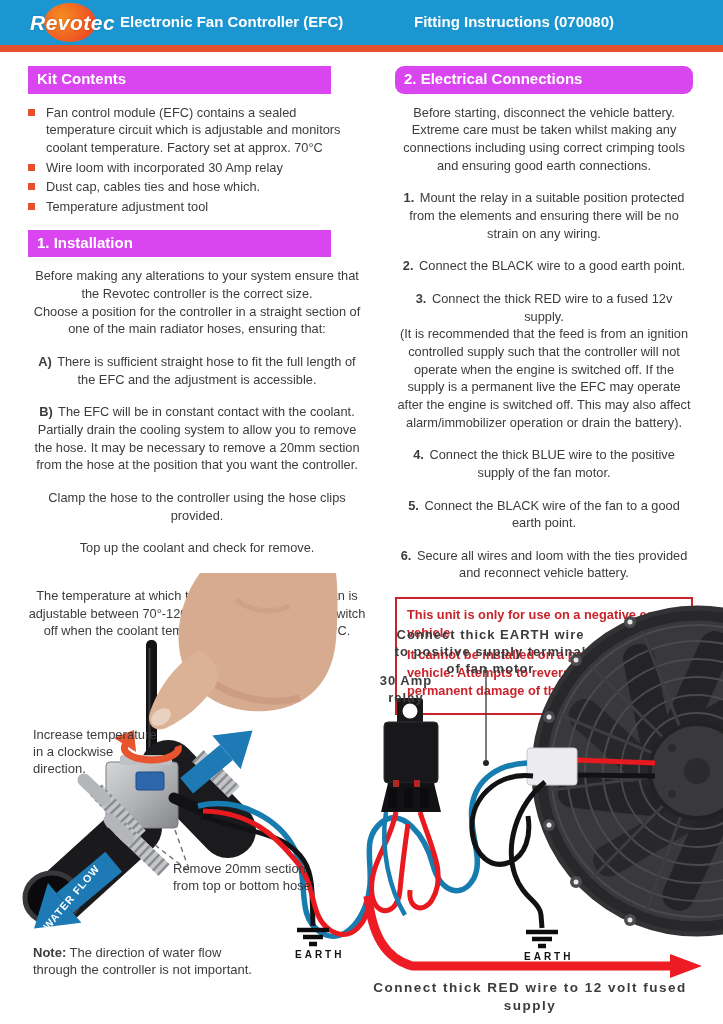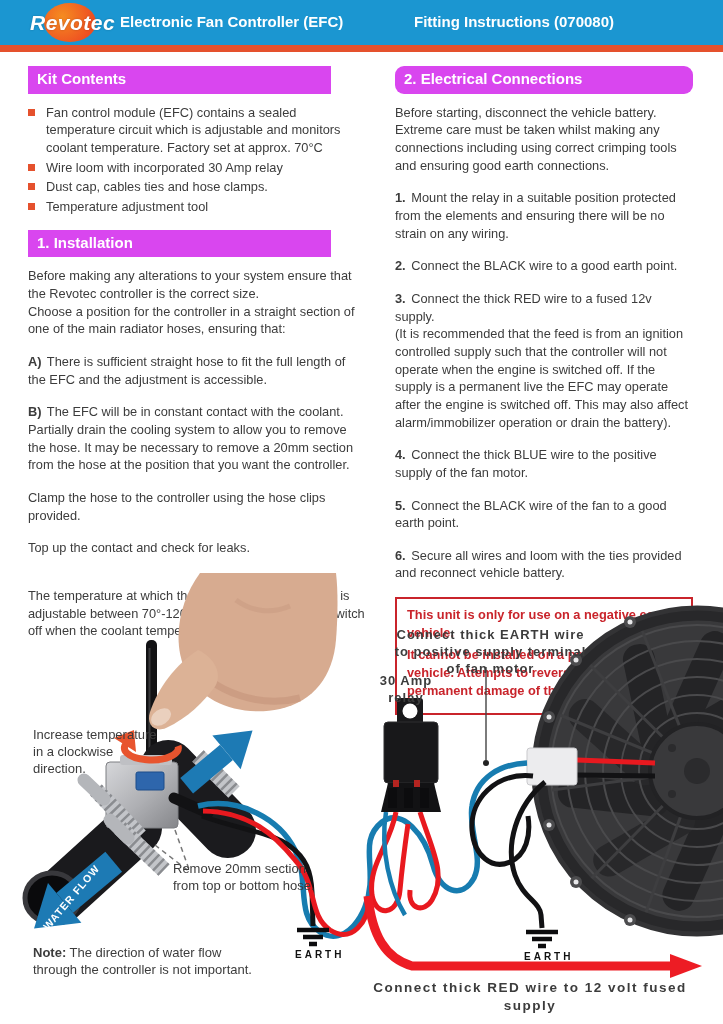--- a/index.html
+++ b/index.html
@@ -16,21 +16,21 @@
   .hdr-title{position:absolute;top:13px;font-weight:bold;font-size:15px;color:#fff;}
   
   .col{position:absolute;top:66px;font-size:12.8px;line-height:1.38;}
   #col-left{left:28px;width:338px;}
   #col-right{left:395px;width:298px;}
   .bar{background:#d946ef;color:#fff;font-weight:bold;font-size:15px;padding:3px 9px 4px 9px;
        box-sizing:border-box;margin:0 0 10px 0;}
   #bar-kit,#bar-install{width:303px;}
   #bar-elec{width:298px;border-radius:9px;}
   .pre{white-space:pre-line;}
-  p.body-p{margin:0 0 15px 0;}
+  p.body-p{margin:0 0 15px 0;text-align:center;}
   p.body-p b{margin-right:2px;}
   ul.kit{list-style:none;margin:0 0 14px 0;padding:0;}
   ul.kit li{position:relative;padding-left:18px;margin:0 0 2px 0;}
   ul.kit li .sq{position:absolute;left:0;top:5px;width:7px;height:7px;background:#e5512d;}
   .warn{border:2px solid #c9242b;color:#c9242b;font-weight:bold;width:298px;box-sizing:border-box;
         padding:7px 10px 9px 10px;margin-top:7px;font-size:12.8px;line-height:1.4;}
   .warn p{margin:0 0 4px 0;}
   
   .dlabel{position:absolute;font-size:13px;line-height:1.32;color:#3c3c3c;}
   .dbold{font-weight:bold;letter-spacing:1px;text-align:center;}
@@ -53,30 +53,30 @@
     <div class="hdr-title" style="left:120px;">Electronic Fan Controller (EFC)</div>
     <div class="hdr-title" style="left:414px;">Fitting Instructions (070080)</div>
   </div>
   <div class="hdr-stripe"></div>
 
   <div class="col" id="col-left">
     <div class="bar" id="bar-kit">Kit Contents</div>
     <ul class="kit">
       <li><span class="sq"></span><span>Fan control module (EFC) contains a sealed temperature circuit which is adjustable and monitors coolant temperature. Factory set at approx. 70°C</span></li>
       <li><span class="sq"></span><span>Wire loom with incorporated 30 Amp relay</span></li>
-      <li><span class="sq"></span><span>Dust cap, cables ties and hose clamps.</span></li>
+      <li><span class="sq"></span><span>Dust cap, cables ties and hose which.</span></li>
       <li><span class="sq"></span><span>Temperature adjustment tool</span></li>
     </ul>
     <div class="bar" id="bar-install">1. Installation</div>
     <p class="body-p"><span class="pre">Before making any alterations to your system ensure that the Revotec controller is the correct size.
 Choose a position for the controller in a straight section of one of the main radiator hoses, ensuring that:</span></p>
     <p class="body-p"><b>A)</b> <span>There is sufficient straight hose to fit the full length of the EFC and the adjustment is accessible.</span></p>
     <p class="body-p"><b>B)</b> <span>The EFC will be in constant contact with the coolant. Partially drain the cooling system to allow you to remove the hose. It may be necessary to remove a 20mm section from the hose at the position that you want the controller.</span></p>
     <p class="body-p"><span>Clamp the hose to the controller using the hose clips provided.</span></p>
-    <p class="body-p"><span>Top up the contact and check for leaks.</span></p>
+    <p class="body-p"><span>Top up the coolant and check for remove.</span></p>
     <p class="body-p" style="margin-top:30px;"><span>The temperature at which the EFC switches on the fan is adjustable between 70°-120°C and will automatically switch off when the coolant temperature has reduced by 3°C.</span></p>
   </div>
 
   <div class="col" id="col-right">
     <div class="bar" id="bar-elec">2. Electrical Connections</div>
     <p class="body-p"><span class="pre">Before starting, disconnect the vehicle battery.
 Extreme care must be taken whilst making any connections including using correct crimping tools and ensuring good earth connections.</span></p>
     <p class="body-p"><b>1.</b> <span>Mount the relay in a suitable position protected from the elements and ensuring there will be no strain on any wiring.</span></p>
     <p class="body-p"><b>2.</b> <span>Connect the BLACK wire to a good earth point.</span></p>
     <p class="body-p"><b>3.</b> <span class="pre">Connect the thick RED wire to a fused 12v supply.

